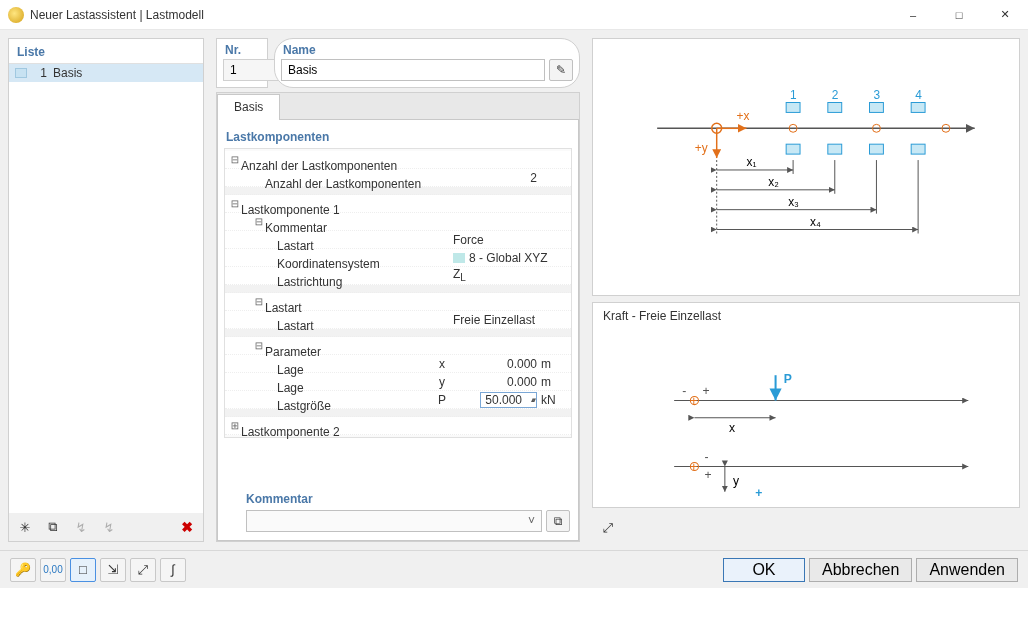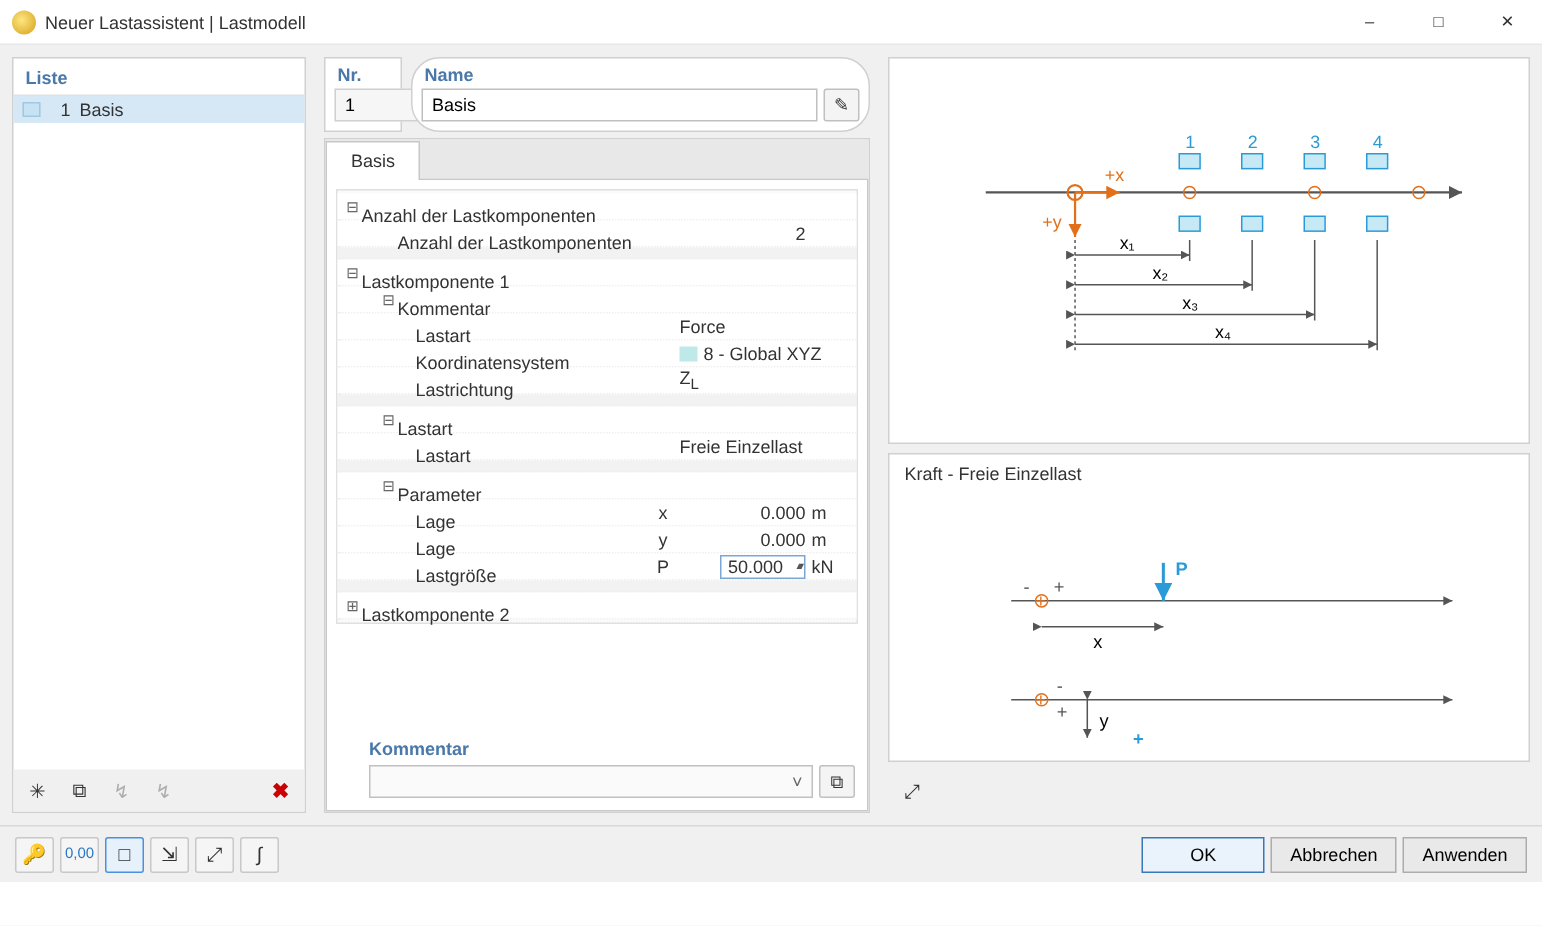--- a/index.html
+++ b/index.html
@@ -161,21 +161,21 @@
 
   .footer {
     height: 38px; border-top: 1px solid #d8d8d8;
     display: flex; align-items: center; padding: 0 10px; gap: 4px;
     background: #f0f0f0;
   }
   .footer .grow { flex: 1; }
   .btn {
     min-width: 82px; height: 24px;
     border: 1px solid #adadad; background: #e9e9e9;
-    font-size: 12px; font-family: inherit;
+    font-size: 16px; font-family: inherit;
     padding: 0 12px;
   }
   .btn.primary { border: 1px solid #3a77b5; background: #eaf2fb; }
   .ftbtn {
     width: 26px; height: 24px; border: 1px solid #c8c8c8; background: #f5f5f5;
     display:flex; align-items:center; justify-content:center; font-size: 13px;
     border-radius: 2px;
   }
   .ftbtn.active { border-color: #4a90e2; background: #e6f1fb; }
 
@@ -244,20 +244,21 @@
             </div>
         </div>
       </div>
     </div>
 
     <div class="panel tab-area">
       <div class="tab-bar">
         <div class="tab active">Basis</div>
       </div>
       <div class="tab-content">
+        <div class="group-title">Lastkomponenten</div>
         <div class="tree">
 
           <div class="trow">
             <span class="exp">⊟</span>
             <span class="lbl">Anzahl der Lastkomponenten</span>
             <span class="sym"></span>
               <span class="val"></span>
               <span class="unit"></span>
           </div>
           <div class="trow">

